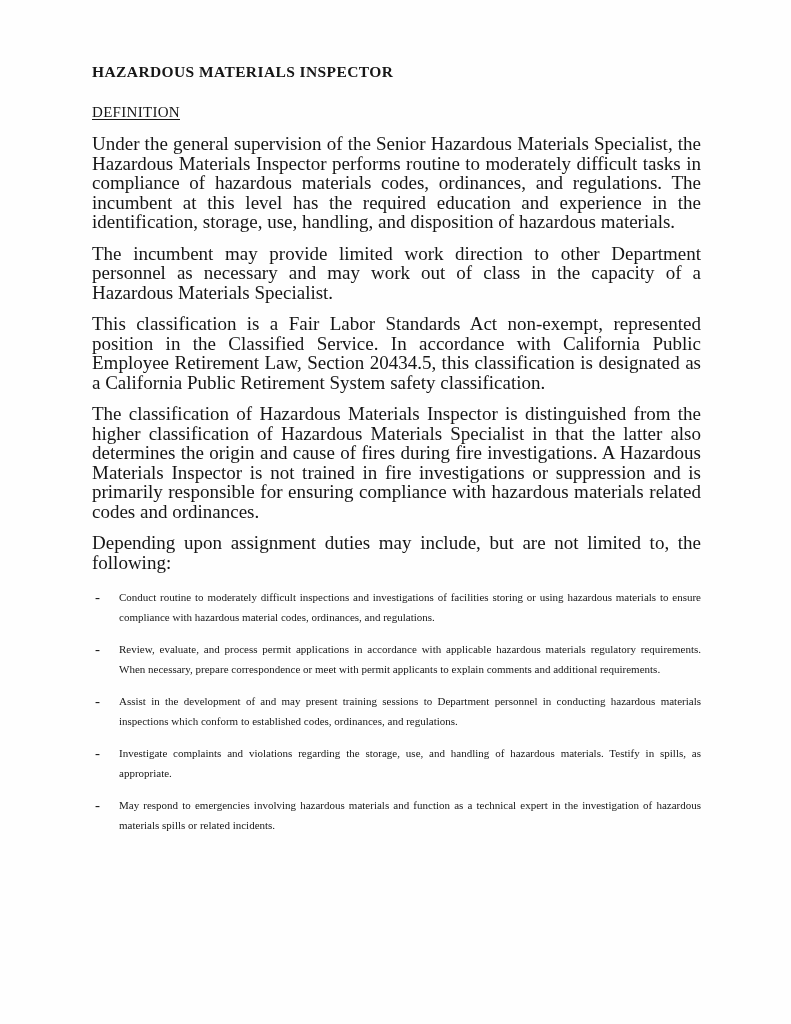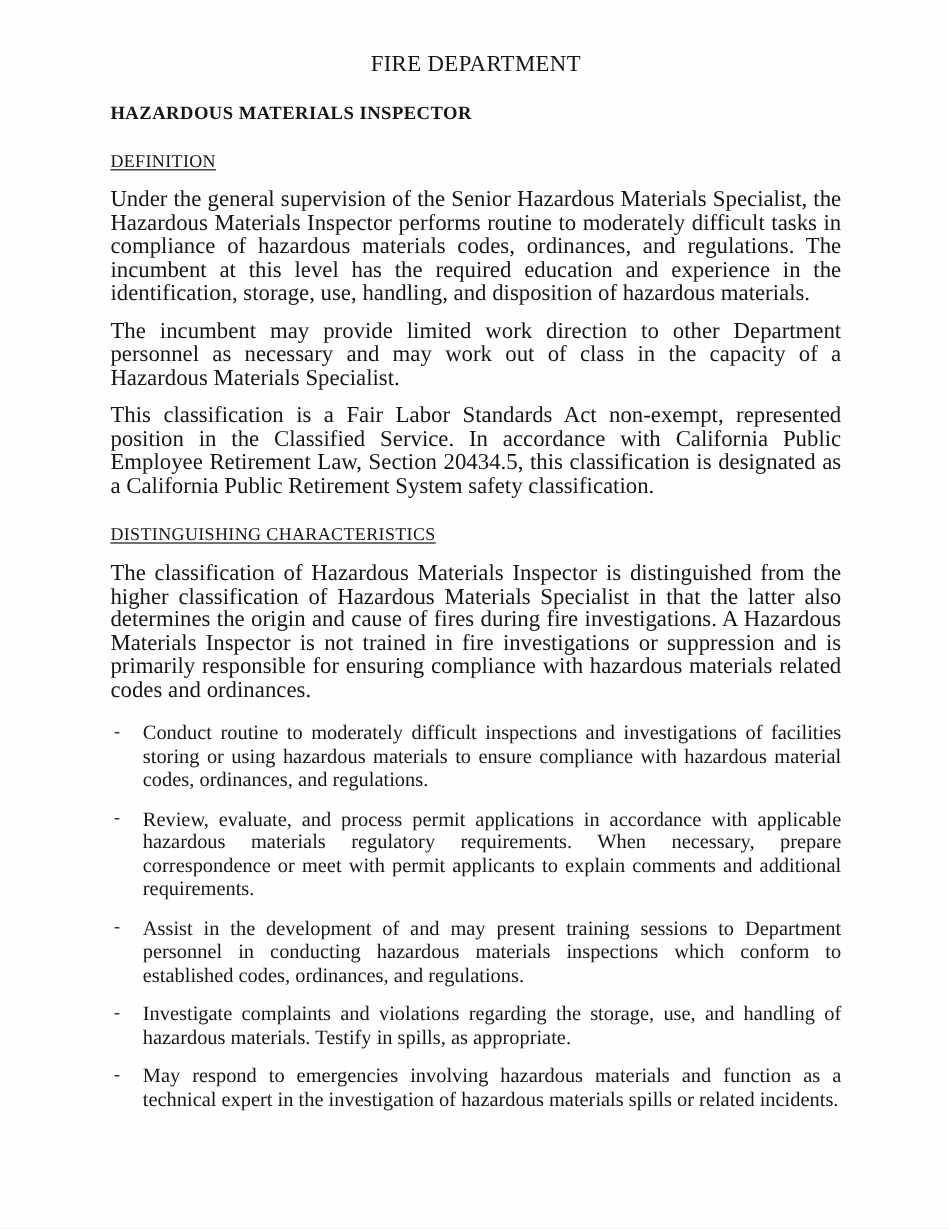--- a/index.html
+++ b/index.html
@@ -55,49 +55,48 @@
   }
   .bullet .dash {
     flex: 0 0 27px;
     font-size: 15px;
     line-height: 19.5px;
     padding-left: 3px;
     box-sizing: border-box;
   }
   .bullet .bullet-text {
     flex: 1 1 auto;
-    font-size: 17px;
+    font-size: 11px;
     line-height: 19.5px;
     text-align: justify;
   }
 </style>
 </head>
 <body>
 
 <div class="page">
 
   <div class="org-header">
-    <div>FIRE DEPARTMENT</div>
   </div>
 
   <div class="doc-title">HAZARDOUS MATERIALS INSPECTOR</div>
 
   <div class="section">
     <div class="section-heading">DEFINITION</div>
     <p class="para">Under the general supervision of the Senior Hazardous Materials Specialist, the Hazardous Materials Inspector performs routine to moderately difficult tasks in compliance of hazardous materials codes, ordinances, and regulations. The incumbent at this level has the required education and experience in the identification, storage, use, handling, and disposition of hazardous materials.</p>
     <p class="para">The incumbent may provide limited work direction to other Department personnel as necessary and may work out of class in the capacity of a Hazardous Materials Specialist.</p>
     <p class="para">This classification is a Fair Labor Standards Act non-exempt, represented position in the Classified Service. In accordance with California Public Employee Retirement Law, Section 20434.5, this classification is designated as a California Public Retirement System safety classification.</p>
   </div>
 
   <div class="section">
-    <div class="section-heading">DISTINGUISHING CHARACTERISTICS</div>
     <p class="para">The classification of Hazardous Materials Inspector is distinguished from the higher classification of Hazardous Materials Specialist in that the latter also determines the origin and cause of fires during fire investigations. A Hazardous Materials Inspector is not trained in fire investigations or suppression and is primarily responsible for ensuring compliance with hazardous materials related codes and ordinances.</p>
   </div>
 
   <div class="section">
+    <p class="para">Depending upon assignment duties may include, but are not limited to, the following:</p>
 
     <div class="duties-list">
       <div class="bullet">
         <span class="dash">-</span>
         <span class="bullet-text">Conduct routine to moderately difficult inspections and investigations of facilities storing or using hazardous materials to ensure compliance with hazardous material codes, ordinances, and regulations.</span>
       </div>
       <div class="bullet">
         <span class="dash">-</span>
         <span class="bullet-text">Review, evaluate, and process permit applications in accordance with applicable hazardous materials regulatory requirements. When necessary, prepare correspondence or meet with permit applicants to explain comments and additional requirements.</span>
       </div>

